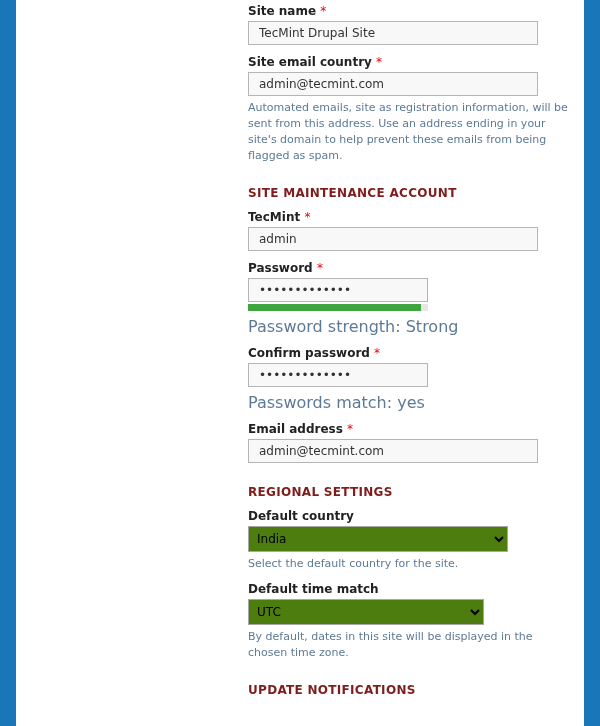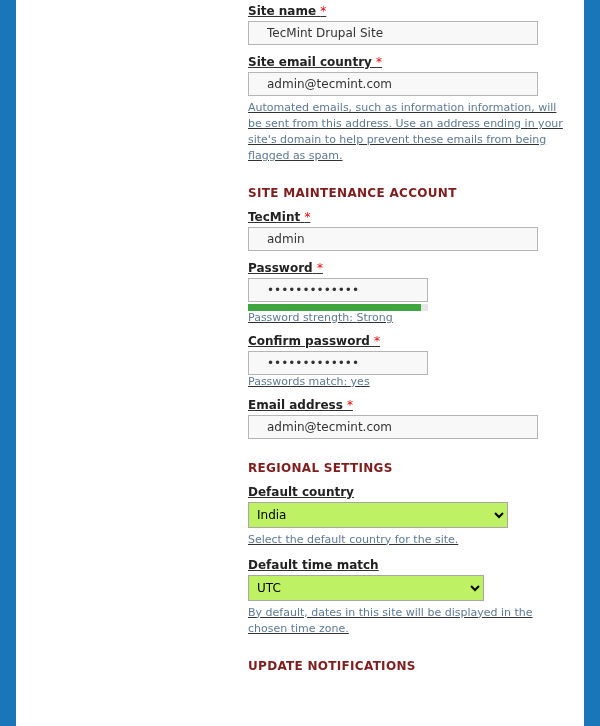--- a/index.html
+++ b/index.html
@@ -26,38 +26,37 @@
     .border-left { left: 0; }
     .border-right { right: 0; }
     .content {
       margin: 0 16px;
       padding: 0 12px 0 232px;
       padding-top: 4px;
       padding-bottom: 4px;
     }
     .form-item {
       margin-bottom: 10px;
-      text-decoration: underline;
     }
     label {
       display: block;
       font-weight: bold;
       color: #222;
       margin-bottom: 3px;
       font-size: 12px;
     }
     .req {
       color: #e00;
       font-weight: normal;
     }
     input.text {
       width: 290px;
       border: 1px solid #b5b5b5;
       background: #f8f8f8;
-      padding: 4px 18px;
+      padding: 4px 10px;
       font-size: 12px;
       font-family: inherit;
       color: #333;
     }
     input.text.pw {
       width: 180px;
     }
     .desc {
       font-size: 11px;
       color: #5d7a96;
@@ -78,28 +77,28 @@
       background: #e6e6e6;
       margin-top: 2px;
       position: relative;
     }
     .pw-bar-fill {
       height: 7px;
       background: #3fa53f;
       width: 96%;
     }
     .pw-strength {
-      font-size: 11px;
+      font-size: 16px;
       color: #5d7a96;
-      margin-top: 0;
+      margin-top: 6px;
     }
     select {
       width: 260px;
       border: 1px solid #a7a7a7;
-      background: #bef264;
+      background: #4d7c0f;
       padding: 4px 4px;
       font-size: 12px;
       font-family: inherit;
     }
     select.tz {
       width: 236px;
     }
   </style>
 </head>
 <body>
@@ -111,21 +110,21 @@
   <div class="content">
 
     <div class="form-item">
       <label><span>Site name</span> <span class="req">*</span></label>
       <input class="text" type="text" value="TecMint Drupal Site" style="">
     </div>
 
     <div class="form-item">
       <label><span>Site email country</span> <span class="req">*</span></label>
       <input class="text" type="text" value="admin@tecmint.com" style="">
-      <div class="desc">Automated emails, such as information information, will be sent from this address. Use an address ending in your site's domain to help prevent these emails from being flagged as spam.</div>
+      <div class="desc">Automated emails, site as registration information, will be sent from this address. Use an address ending in your site's domain to help prevent these emails from being flagged as spam.</div>
     </div>
 
     <div class="section-title">SITE MAINTENANCE ACCOUNT</div>
 
     <div class="form-item">
       <label><span>TecMint</span> <span class="req">*</span></label>
       <input class="text" type="text" value="admin" style="">
     </div>
 
     <div class="form-item">

